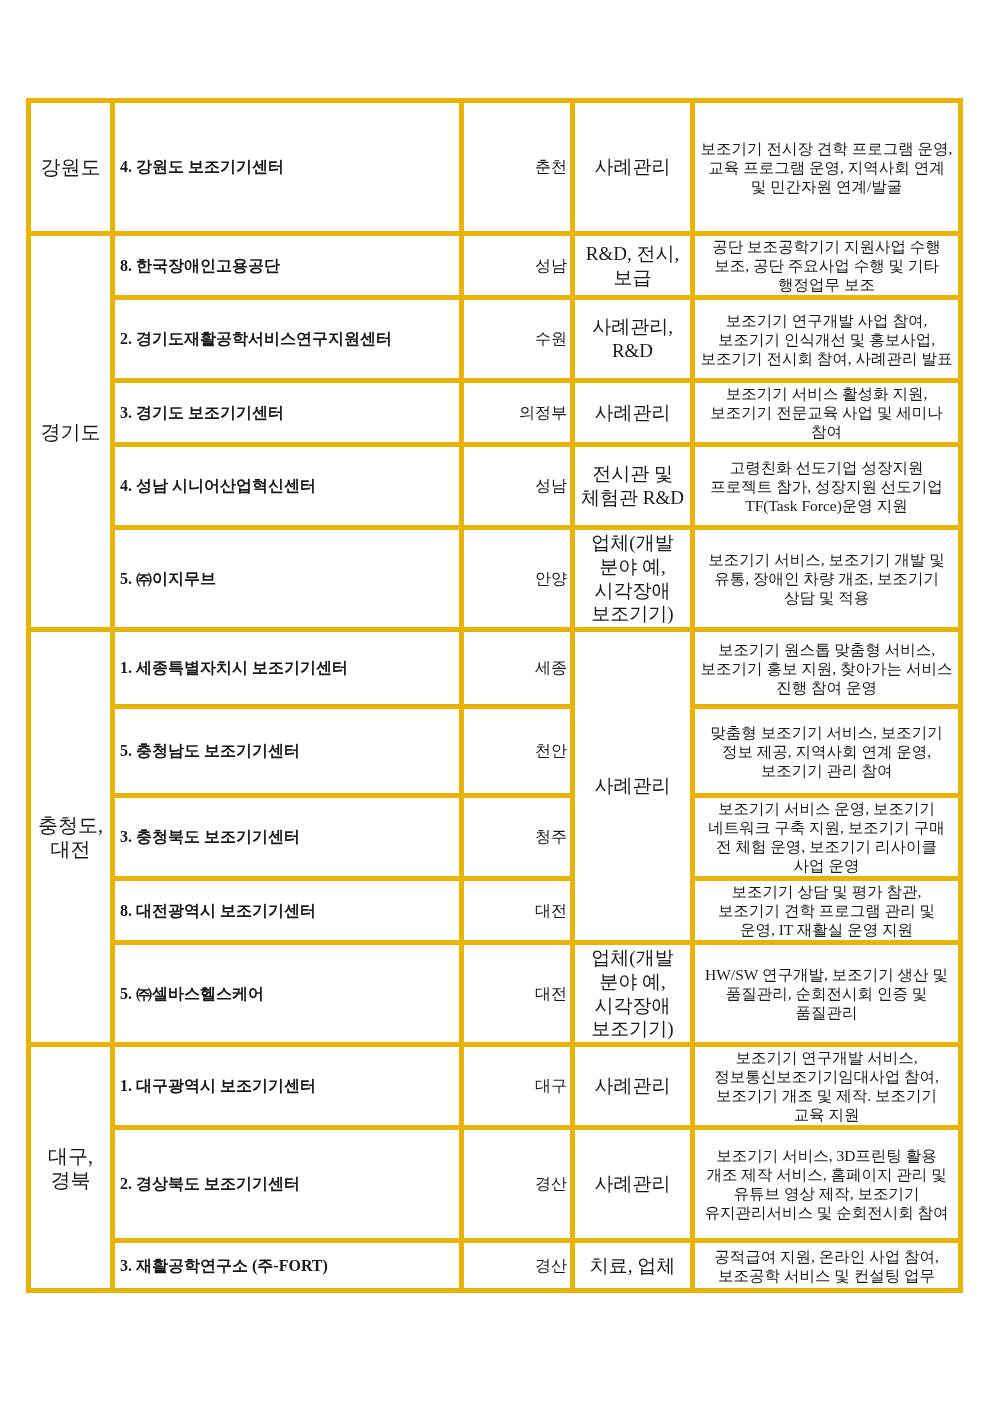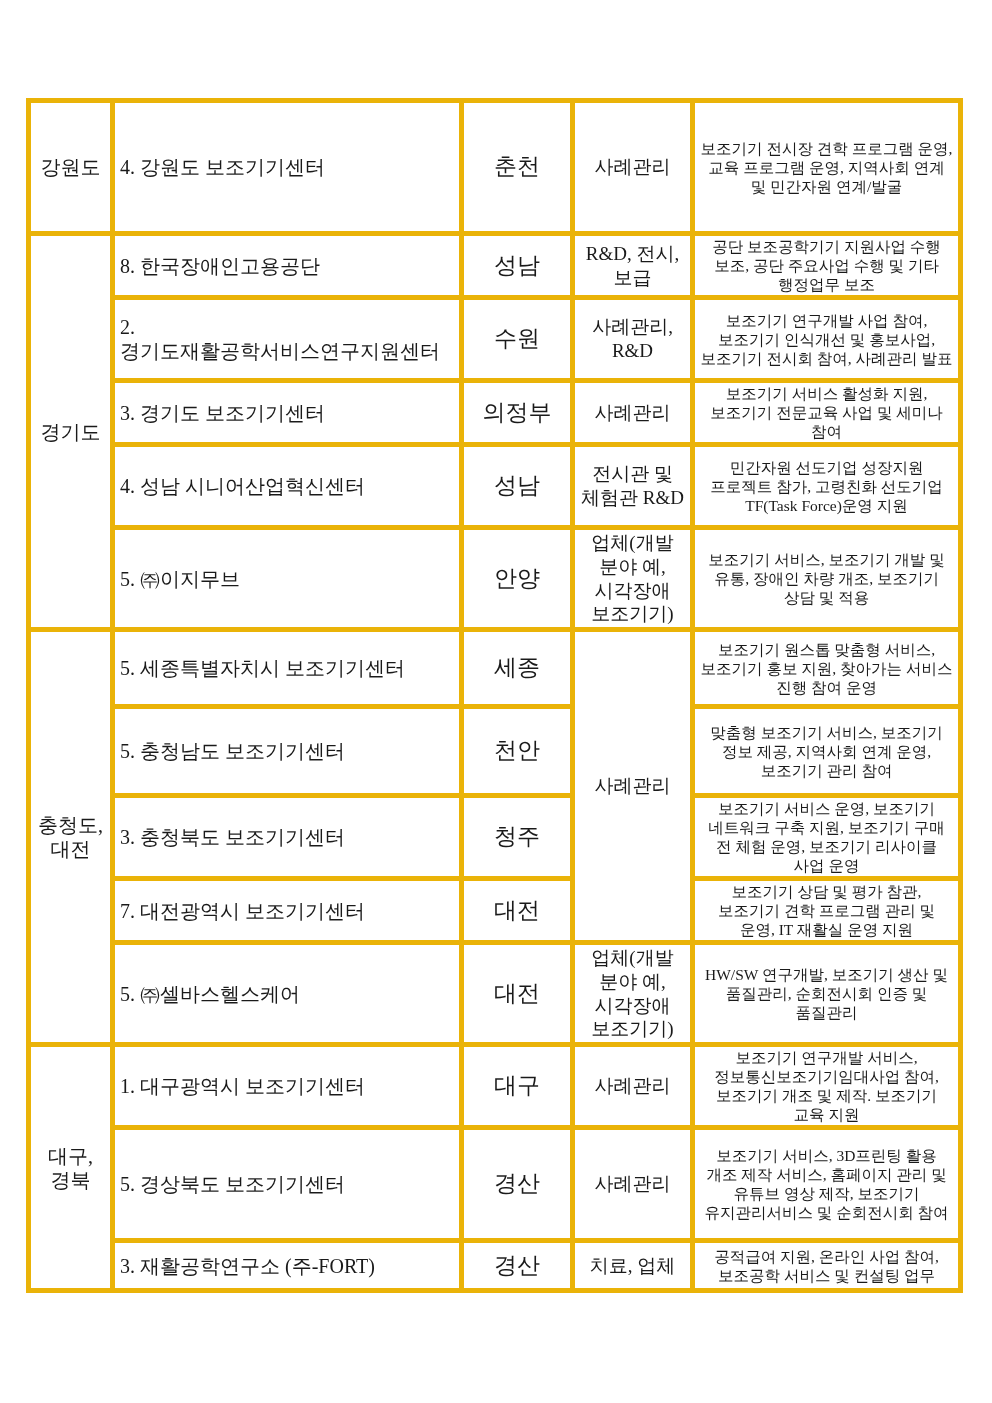--- a/index.html
+++ b/index.html
@@ -40,28 +40,29 @@
   col.c-desc    { width: 268px; }
 
   td.region {
     text-align: center;
     font-size: 20px;
     line-height: 1.2;
     padding: 10px 2px;
   }
   td.name {
     text-align: left;
-    font-size: 20px;
+    font-size: 16px;
     line-height: 1.2;
     padding-left: 5px;
     padding-right: 4px;
+    font-weight: bold;
   }
   td.city {
-    text-align: center;
-    font-size: 23px;
+    text-align: right;
+    font-size: 16px;
     line-height: 1.2;
   }
   td.cat {
     text-align: center;
     font-size: 19px;
     line-height: 1.25;
     padding: 1px 3px;
   }
   td.desc {
     text-align: center;
@@ -123,67 +124,67 @@
       <tr class="r3">
         <td class="name">3. 경기도 보조기기센터</td>
         <td class="city">의정부</td>
         <td class="cat">사례관리</td>
         <td class="desc">보조기기 서비스 활성화 지원, 보조기기 전문교육 사업 및 세미나 참여</td>
       </tr>
       <tr class="r4">
         <td class="name">4. 성남 시니어산업혁신센터</td>
         <td class="city">성남</td>
         <td class="cat">전시관 및 체험관 R&amp;D</td>
-        <td class="desc">민간자원 선도기업 성장지원 프로젝트 참가, 고령친화 선도기업 TF(Task Force)운영 지원</td>
+        <td class="desc">고령친화 선도기업 성장지원 프로젝트 참가, 성장지원 선도기업 TF(Task Force)운영 지원</td>
       </tr>
       <tr class="r5">
         <td class="name">5. ㈜이지무브</td>
         <td class="city">안양</td>
         <td class="cat">업체(개발 분야 예, 시각장애 보조기기)</td>
         <td class="desc">보조기기 서비스, 보조기기 개발 및 유통, 장애인 차량 개조, 보조기기 상담 및 적용</td>
       </tr>
 
       <tr class="r6">
         <td class="region" rowspan="5">충청도, 대전</td>
-        <td class="name">5. 세종특별자치시 보조기기센터</td>
+        <td class="name">1. 세종특별자치시 보조기기센터</td>
         <td class="city">세종</td>
         <td class="cat" rowspan="4">사례관리</td>
         <td class="desc">보조기기 원스톱 맞춤형 서비스, 보조기기 홍보 지원, 찾아가는 서비스 진행 참여 운영</td>
       </tr>
       <tr class="r7">
         <td class="name">5. 충청남도 보조기기센터</td>
         <td class="city">천안</td>
         <td class="desc">맞춤형 보조기기 서비스, 보조기기 정보 제공, 지역사회 연계 운영, 보조기기 관리 참여</td>
       </tr>
       <tr class="r8">
         <td class="name">3. 충청북도 보조기기센터</td>
         <td class="city">청주</td>
         <td class="desc">보조기기 서비스 운영, 보조기기 네트워크 구축 지원, 보조기기 구매 전 체험 운영, 보조기기 리사이클 사업 운영</td>
       </tr>
       <tr class="r9">
-        <td class="name">7. 대전광역시 보조기기센터</td>
+        <td class="name">8. 대전광역시 보조기기센터</td>
         <td class="city">대전</td>
         <td class="desc">보조기기 상담 및 평가 참관, 보조기기 견학 프로그램 관리 및 운영, IT 재활실 운영 지원</td>
       </tr>
       <tr class="r10">
         <td class="name">5. ㈜셀바스헬스케어</td>
         <td class="city">대전</td>
         <td class="cat">업체(개발 분야 예, 시각장애 보조기기)</td>
         <td class="desc">HW/SW 연구개발, 보조기기 생산 및 품질관리, 순회전시회 인증 및 품질관리</td>
       </tr>
 
       <tr class="r11">
         <td class="region" rowspan="3">대구, 경북</td>
         <td class="name">1. 대구광역시 보조기기센터</td>
         <td class="city">대구</td>
         <td class="cat">사례관리</td>
         <td class="desc">보조기기 연구개발 서비스, 정보통신보조기기임대사업 참여, 보조기기 개조 및 제작. 보조기기 교육 지원</td>
       </tr>
       <tr class="r12">
-        <td class="name">5. 경상북도 보조기기센터</td>
+        <td class="name">2. 경상북도 보조기기센터</td>
         <td class="city">경산</td>
         <td class="cat">사례관리</td>
         <td class="desc">보조기기 서비스, 3D프린팅 활용 개조 제작 서비스, 홈페이지 관리 및 유튜브 영상 제작, 보조기기 유지관리서비스 및 순회전시회 참여</td>
       </tr>
       <tr class="r13">
         <td class="name">3. 재활공학연구소 (주-FORT)</td>
         <td class="city">경산</td>
         <td class="cat">치료, 업체</td>
         <td class="desc">공적급여 지원, 온라인 사업 참여, 보조공학 서비스 및 컨설팅 업무</td>
       </tr>

